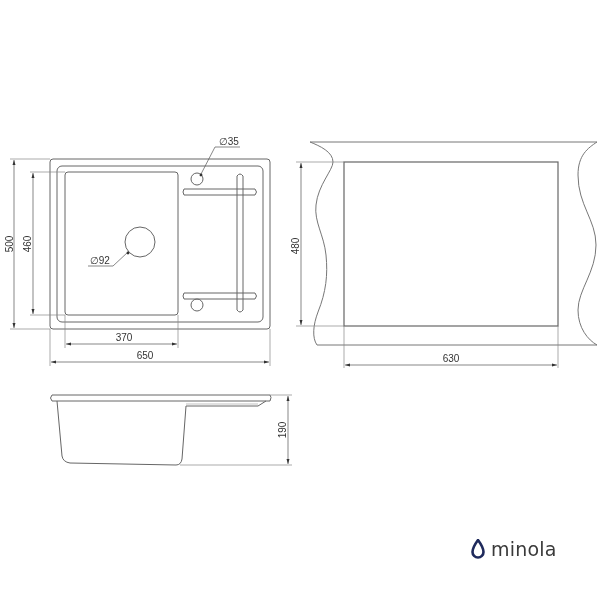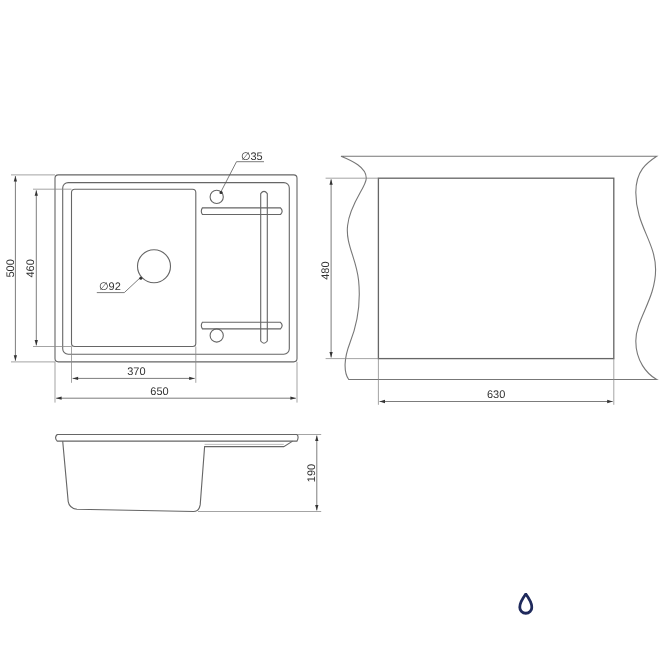--- a/index.html
+++ b/index.html
@@ -115,13 +115,14 @@
     <line x1="180" y1="465" x2="292" y2="465"></line>
     <line x1="288" y1="396" x2="288" y2="464" marker-start="url(#arr)" marker-end="url(#arr)" stroke="#555"></line>
   </g>
   <text class="dim-text" transform="translate(286,430) rotate(-90)" text-anchor="middle">190</text>
 </svg>
 
 <div class="brand">
   <svg width="14" height="20" viewBox="0 0 14 20" style="position:static">
     <path d="M7,1 C7,1 1.5,8.5 1.5,13 A5.5,5.5 0 0 0 12.5,13 C12.5,8.5 7,1 7,1 Z" fill="none" stroke="#1f2a5c" stroke-width="2.6"></path>
   </svg>
+  <span class="brand-name">minola</span>
 </div>
 
 </body></html>

